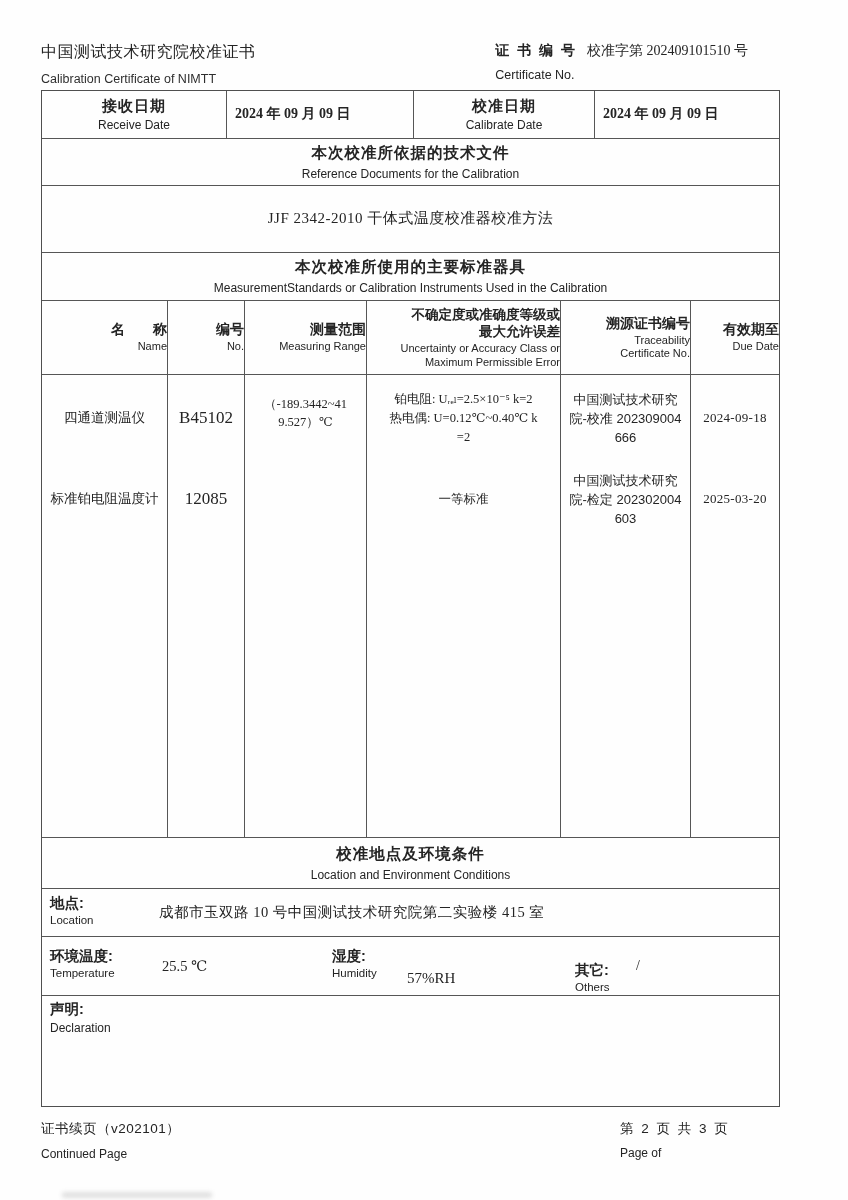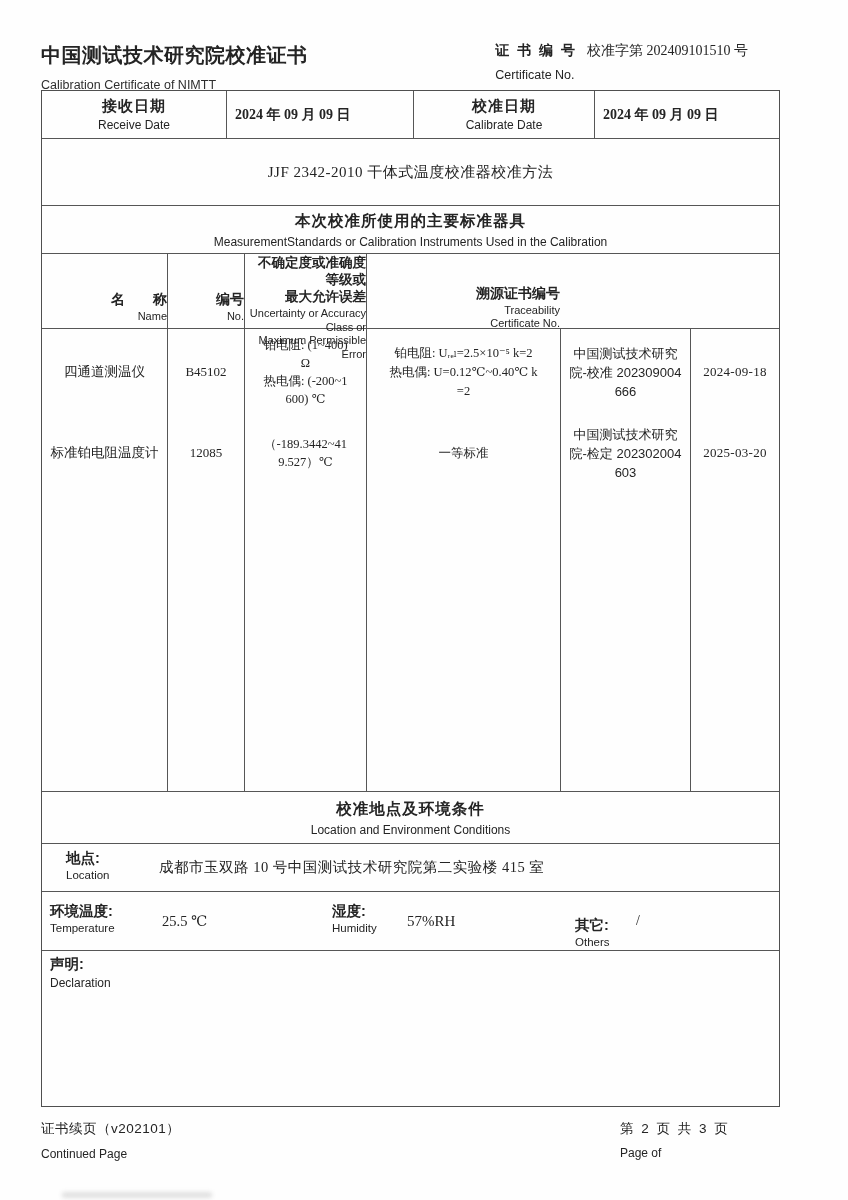--- a/index.html
+++ b/index.html
@@ -6,21 +6,21 @@
   .page{
     position:relative;width:848px;height:1200px;background:#fefefe;
     font-family:"Liberation Sans","DejaVu Sans",sans-serif;
     color:#242424;overflow:hidden;margin:0 auto;
   }
   .serif{font-family:"Liberation Serif","DejaVu Serif",serif;}
   .pre{white-space:pre-line;}
 
   
   .doc-header{position:absolute;left:41px;top:42px;width:739px;display:flex;justify-content:space-between;}
-  .hdr-left .cn{font-size:20px;font-weight:700;letter-spacing:.5px;}
+  .hdr-left .cn{font-size:16px;font-weight:400;letter-spacing:.5px;}
   .hdr-left .en{font-size:12.5px;margin-top:9px;color:#2e2e2e;}
   .hdr-right{margin-right:32px;}
   .hdr-right .line1{font-size:14px;}
   .hdr-right .lbl{font-weight:700;letter-spacing:2px;margin-right:10px;}
   .hdr-right .en{font-size:12.5px;margin-top:8px;}
 
   
   .main-table{
     position:absolute;left:41px;top:90px;width:739px;height:1017px;
     border:1.5px solid #4f4f4f;box-sizing:border-box;
@@ -54,39 +54,39 @@
   .row-stdheader > div{display:flex;flex-direction:column;justify-content:center;text-align:right;}
   .row-stdheader .cn{font-size:14px;font-weight:700;line-height:17px;}
   .row-stdheader .cn.small{font-size:13.5px;}
   .row-stdheader .en{font-size:11px;margin-top:2px;line-height:13.5px;font-weight:400;}
   .row-stdbody{height:463px;}
   .bodycol{display:flex;flex-direction:column;}
   .entry{box-sizing:border-box;display:flex;align-items:center;justify-content:center;text-align:center;}
   .entry.e1{height:86px;}
   .entry.e2{height:76px;}
   .t-name{font-size:13.5px;}
-  .t-no{font-size:13px;}
+  .t-no{font-size:17px;}
   .t-range{font-size:12.5px;line-height:18px;}
   .t-unc{font-size:12.5px;line-height:19px;}
   .t-trace{font-size:13px;line-height:19px;}
   .t-due{font-size:13px;letter-spacing:.3px;}
 
   
   .row-loctitle{height:52px;}
   .row-loc{height:48px;}
   .fieldlbl{position:absolute;}
   .fieldlbl .cn{font-size:14.5px;font-weight:700;}
   .fieldlbl .en{font-size:11.5px;margin-top:1px;font-weight:400;}
-  .loc-label{left:24px;top:5px;}
+  .loc-label{left:8px;top:5px;}
   .loc-value{position:absolute;left:117px;top:0;height:100%;display:flex;align-items:center;font-size:14.5px;letter-spacing:.5px;}
   .row-env{height:59px;}
   .env-label1{left:8px;top:10px;}
   .env-val1{position:absolute;left:120px;top:0;height:100%;display:flex;align-items:center;font-size:14.5px;}
   .env-label2{left:290px;top:10px;}
-  .env-val2{position:absolute;left:365px;top:0;height:100%;display:flex;align-items:center;font-size:15px;}
+  .env-val2{position:absolute;left:365px;top:12px;height:100%;display:flex;align-items:center;font-size:15px;}
   .env-label3{left:533px;top:24px;}
   .env-val3{position:absolute;left:594px;top:0;height:100%;display:flex;align-items:center;font-size:14px;}
 
   
   .row-decl{height:110px;padding:4px 8px;box-sizing:border-box;}
   .row-decl .cn{font-size:14.5px;font-weight:700;}
   .row-decl .en{font-size:12px;margin-top:2px;}
   .decl-item{font-size:13.5px;line-height:22px;}
   .decl-items{margin-top:3px;}
 
@@ -129,64 +129,72 @@
         <div class="en">Receive Date</div>
       </div>
       <div class="valcell serif">2024 年 09 月 09 日</div>
       <div class="lblcell">
         <div class="cn">校准日期</div>
         <div class="en">Calibrate Date</div>
       </div>
       <div class="valcell serif">2024 年 09 月 09 日</div>
     </div>
 
+    <div class="trow row-reftitle sec-title">
+      <div class="cn">本次校准所依据的技术文件</div>
+      <div class="en">Reference Documents for the Calibration</div>
+    </div>
 
     <div class="trow row-refcontent serif">JJF 2342-2010  干体式温度校准器校准方法</div>
 
     <div class="trow row-stdtitle sec-title">
       <div class="cn">本次校准所使用的主要标准器具</div>
       <div class="en">MeasurementStandards or Calibration Instruments Used in the Calibration</div>
     </div>
 
     <div class="trow row-stdheader cols6">
       <div>
         <div class="cn pre">名　　称</div>
         <div class="en pre">Name</div>
       </div>
       <div>
         <div class="cn pre">编号</div>
         <div class="en pre">No.</div>
+      </div>
+      <div>
+        <div class="cn pre">测量范围</div>
+        <div class="en pre">Measuring Range</div>
       </div>
       <div>
         <div class="cn small pre">不确定度或准确度等级或
 最大允许误差</div>
         <div class="en pre">Uncertainty or Accuracy Class or
 Maximum Permissible Error</div>
       </div>
       <div>
         <div class="cn pre">溯源证书编号</div>
         <div class="en pre">Traceability
 Certificate No.</div>
       </div>
+      <div>
+        <div class="cn pre">有效期至</div>
+        <div class="en pre">Due Date</div>
+      </div>
     </div>
 
     <div class="trow row-stdbody cols6">
       <div class="bodycol">
         <div class="entry e1 t-name">四通道测温仪</div>
         <div class="entry e2 t-name">标准铂电阻温度计</div>
       </div>
       <div class="bodycol">
         <div class="entry e1 t-no serif">B45102</div>
         <div class="entry e2 t-no serif">12085</div>
       </div>
       <div class="bodycol">
-        <div class="entry e1 t-range serif pre">铂电阻: (1~400)
-Ω
-热电偶: (-200~1
-600) ℃</div>
         <div class="entry e2 t-range serif pre">（-189.3442~41
 9.527）℃</div>
       </div>
       <div class="bodycol">
         <div class="entry e1 t-unc serif pre">铂电阻: Uᵣₑₗ=2.5×10⁻⁵ k=2
 热电偶: U=0.12℃~0.40℃ k
 =2</div>
         <div class="entry e2 t-unc pre">一等标准</div>
       </div>
       <div class="bodycol">

